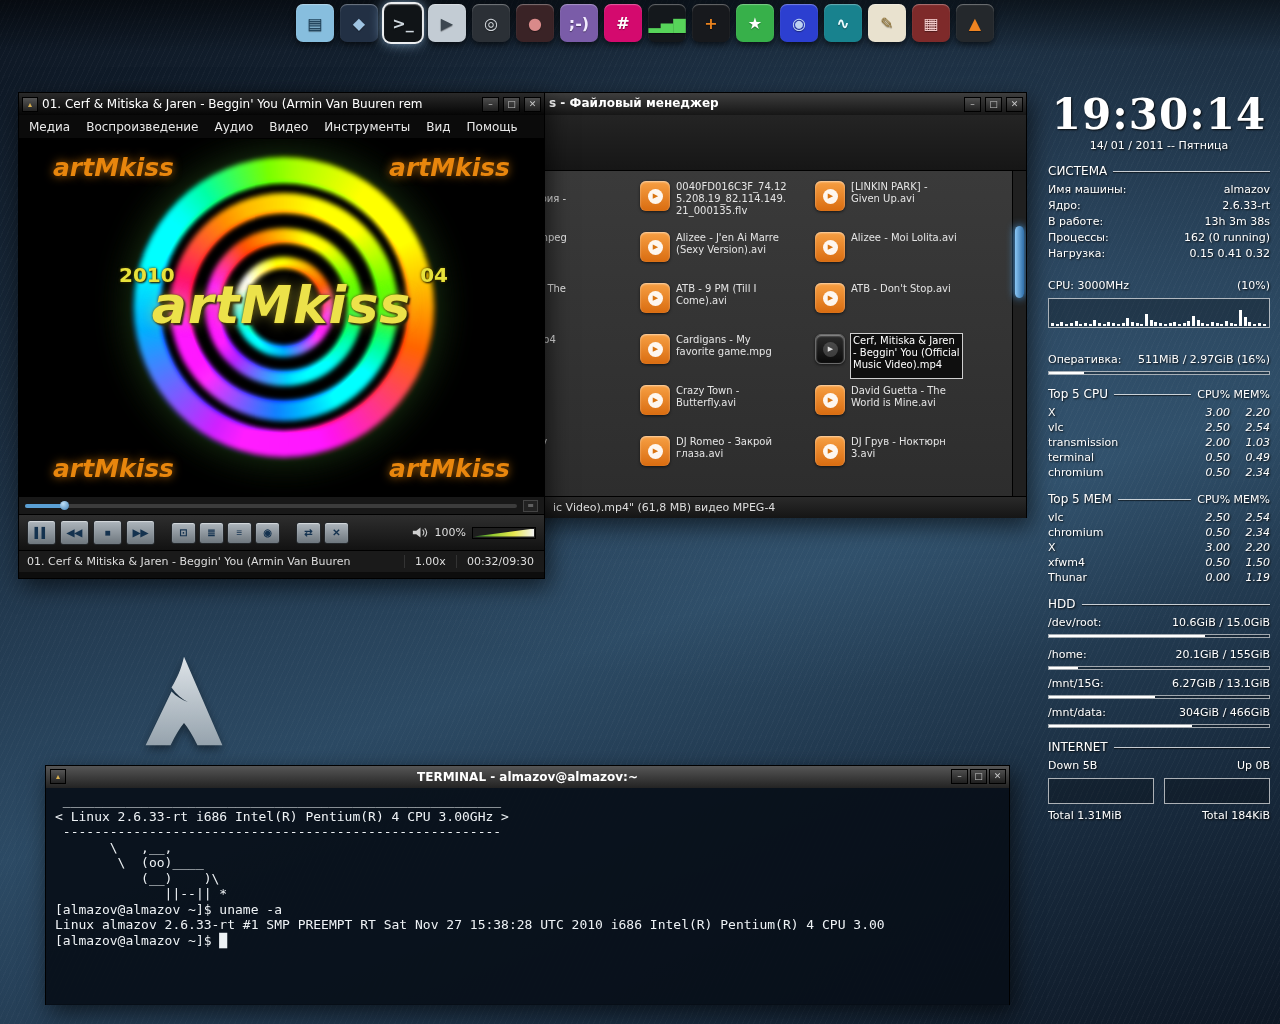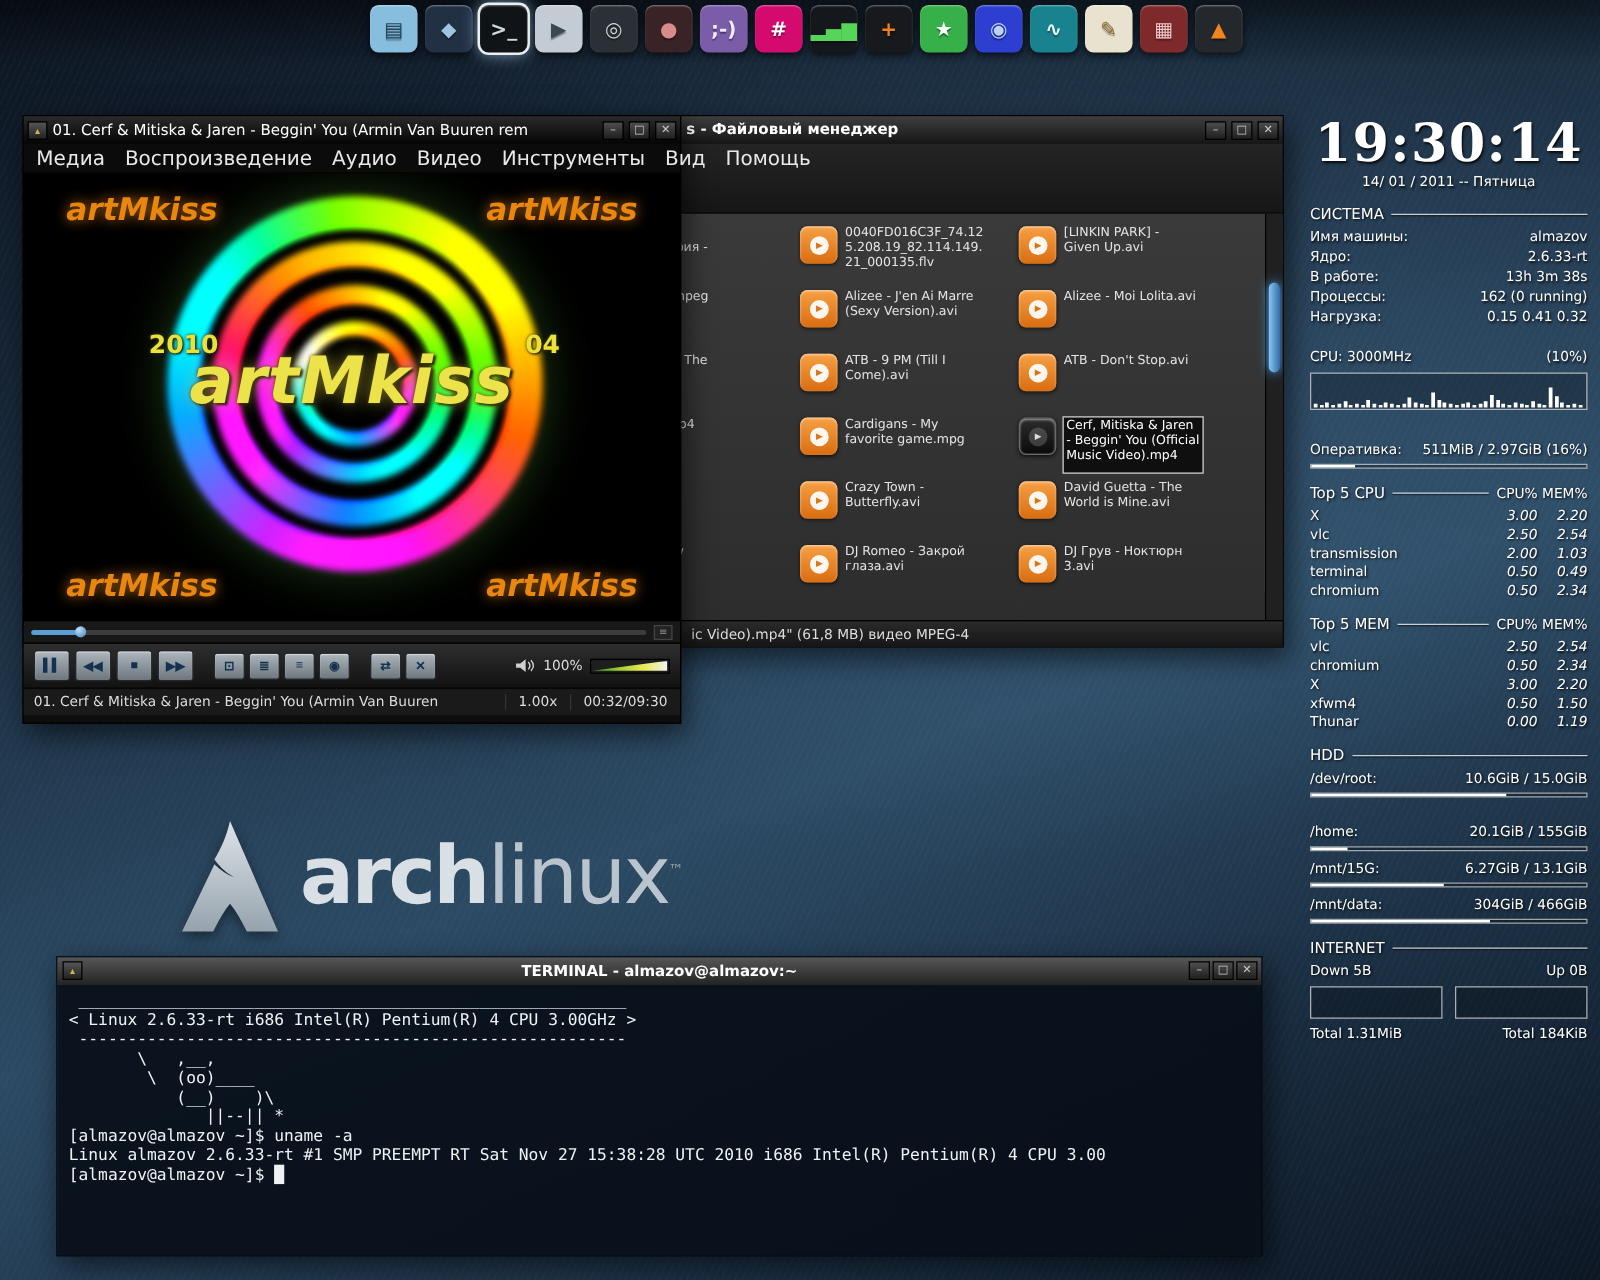--- a/index.html
+++ b/index.html
@@ -54,21 +54,21 @@
   .fm-thumb { position:absolute; left:2px; right:2px; top:55px; height:72px; border-radius:5px;
     background:linear-gradient(90deg,#8ac6f4,#2f6ea8); box-shadow:0 0 9px #4aa0e8; }
   .fm-status { height:22px; background:linear-gradient(#2a2a2a,#151515); border-top:1px solid #000;
     color:#ddd; font-size:11px; display:flex; align-items:center; }
   .fm-status span { padding-left:452px; white-space:nowrap; }
 
   
   .vlc { left:18px; top:92px; width:527px; height:487px; background:#0d0d0d; z-index:3; }
   .vlc .titlebar { background:linear-gradient(#2a2a2a,#050505); }
   .vlc-menubar { height:24px; background:#0b0b0b; display:flex; align-items:center; gap:16px;
-    padding:0 10px; color:#e8e8e8; font-size:16px; border-bottom:1px solid #000; }
+    padding:0 10px; color:#e8e8e8; font-size:12px; border-bottom:1px solid #000; }
   .vlc-menubar span { cursor:pointer; }
   .vlc-video { position:relative; height:358px; background:#000; overflow:hidden; }
   .ring { position:absolute; border-radius:50%; filter:blur(2.5px) saturate(1.6) brightness(1.2); }
   .ring::after { content:""; position:absolute; border-radius:50%; background:#000; }
   .r1 { width:300px; height:300px; left:115px; top:18px;
     background:conic-gradient(from 210deg,#8a2ff7,#2f8df7,#2ff7c8,#a8f72f,#f7e22f,#f7642f,#f72f9e,#8a2ff7);
     box-shadow:0 0 40px rgba(140,220,120,.25); }
   .r1::after { inset:26px; }
   .r2 { width:228px; height:228px; left:151px; top:54px;
     background:conic-gradient(from 30deg,#f7e22f,#7df72f,#2ff7e2,#2f6af7,#c22ff7,#f72f55,#f7a02f,#f7e22f); }
@@ -214,21 +214,20 @@
   <div class="arch">
     <svg viewBox="0 0 100 100">
       <defs>
         <linearGradient id="ag" x1="0" y1="0" x2="0" y2="1">
           <stop offset="0" stop-color="#eef2f5"></stop>
             <stop offset="1" stop-color="#9fabb4"></stop>
         </linearGradient>
       </defs>
       <path fill="url(#ag)" d="M50 4 C47 17 43 26 37 36 C42 43 48 48 54 51 C48 49 42 45 37 40 L10 96 L36 96 Q44 80 50 73 Q56 80 64 96 L90 96 Z"></path>
     </svg>
-    <div class="arch-text"><span class="arch-bold">arch</span><span class="arch-light">linux</span><span class="arch-tm">™</span></div>
   </div>
 
   <div class="win fm">
     <div class="titlebar">
       <span class="tb-title">s - Файловый менеджер</span>
       <span class="tb-spacer"></span>
       <span class="tb-btn">–</span>
       <span class="tb-btn">□</span>
       <span class="tb-btn">✕</span>
     </div>
@@ -586,21 +585,21 @@
           <span class="pmem">1.19</span>
         </div>
       </div>
 
     <div class="ck-sect">
       <span>HDD</span>
         <span class="line"></span>
     </div>
     <div>
 
-    <div style="margin-bottom:20px">
+    <div style="margin-bottom:9px">
           <div class="krow">
             <span>/dev/root:</span>
             <span>10.6GiB / 15.0GiB</span>
           </div>
           <div class="ck-bar">
             <span class="ck-fill" style="width: 71%;"></span>
           </div>
         </div>
         <div style="margin-bottom:6px">
           <div class="krow">

